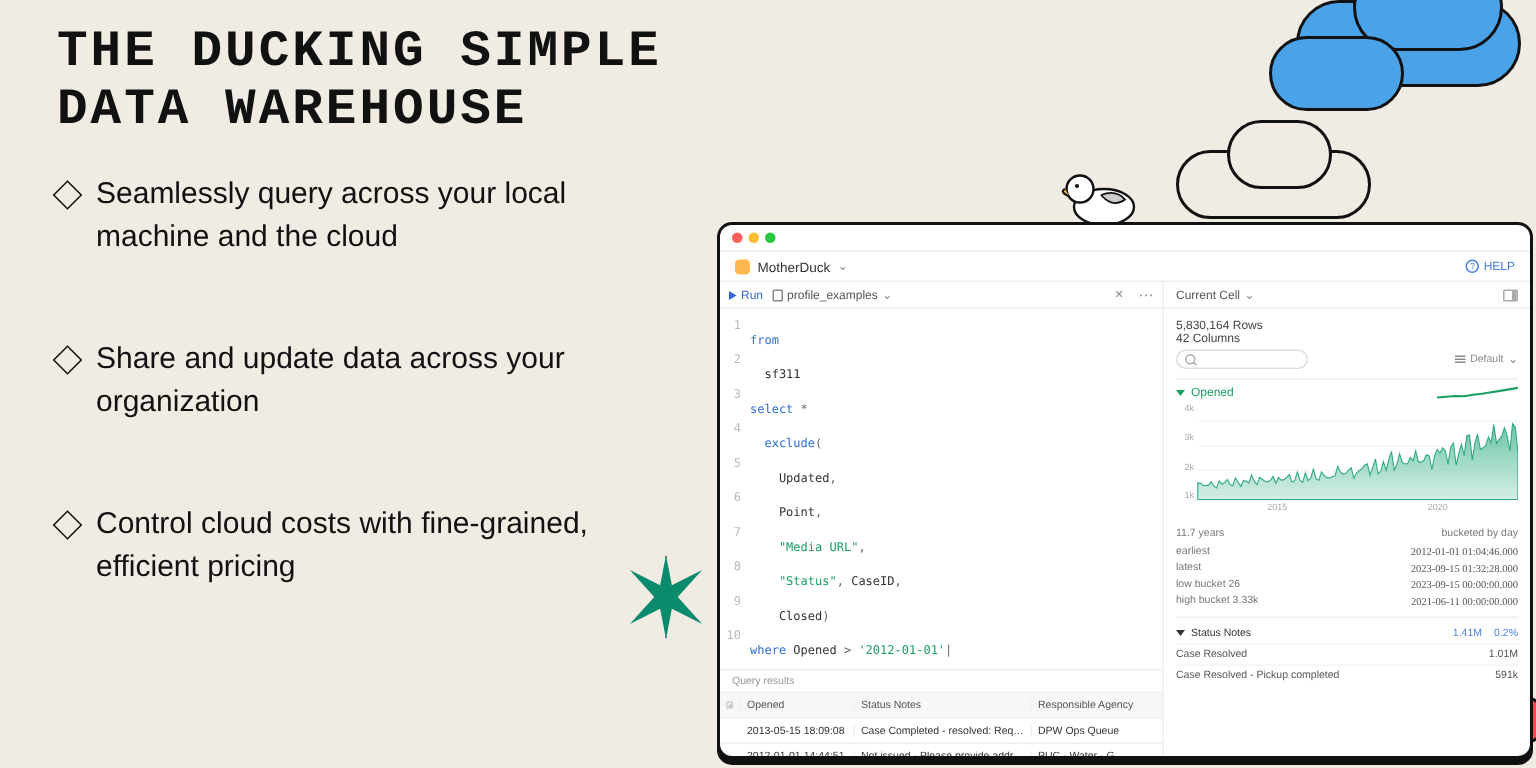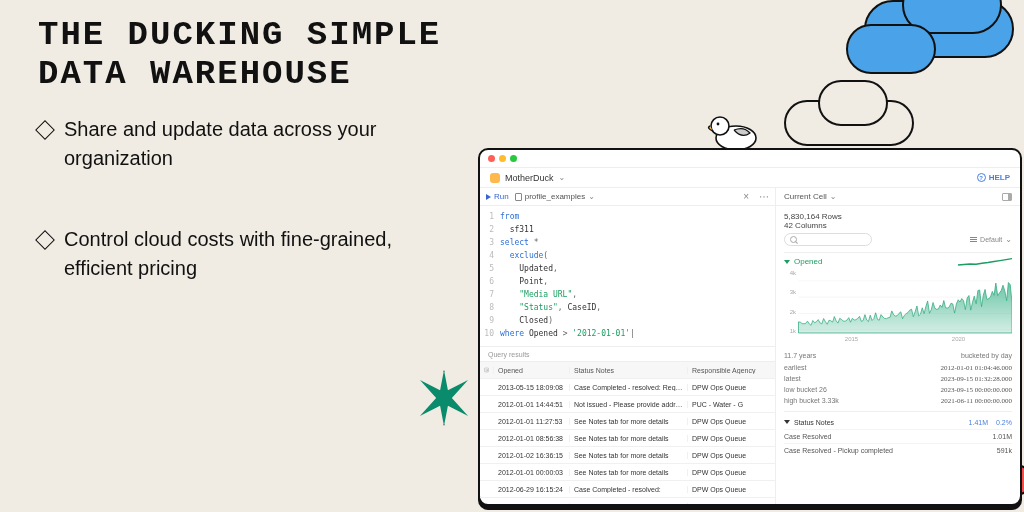--- a/index.html
+++ b/index.html
@@ -123,21 +123,21 @@
     padding: 0 10px;
     border-bottom: 1px solid #eee;
     font-size: 9px;
   }
   .app-header .left { display: flex; align-items: center; gap: 5px; }
   .logo-dot {
     width: 10px; height: 10px; border-radius: 3px;
     background: #ffb84d;
   }
   .chev { font-size: 8px; color: #888; }
-  .help { color: #4a7fe0; font-size: 8px; display: flex; align-items: center; gap: 3px; font-weight: bold; }
+  .help { color: #4a7fe0; font-size: 8px; display: flex; align-items: center; gap: 3px; }
   .help .qmark {
     width: 9px; height: 9px; border-radius: 50%; border: 1px solid #4a7fe0;
     display: inline-flex; align-items: center; justify-content: center;
     font-size: 6px;
   }
 
   .app-body {
     flex: 1;
     display: flex;
     min-height: 0;
@@ -183,21 +183,21 @@
     font-size: 8px;
     line-height: 13px;
     padding: 4px 0 6px 0;
     overflow: hidden;
   }
   .editor .line { display: flex; }
   .editor .gutter {
     width: 20px; text-align: right; color: #bbb;
     padding-right: 6px; user-select: none;
   }
-  .code { white-space: pre; }
+  .code { white-space: pre; margin-top: 10px; }
   .kw { color: #2e6fd6; }
   .func { color: #2e6fd6; }
   .str { color: #1a9e61; }
   .ident { color: #333; }
   .op { color: #666; }
 
   .query-sep {
     font-size: 7px; color: #999; padding: 4px 8px 3px 8px;
     border-top: 1px solid #eee;
   }
@@ -298,20 +298,24 @@
 </style>
 </head>
 <body>
 
 <div class="headline">
   <span>THE DUCKING SIMPLE</span><br>
   <span>DATA WAREHOUSE</span>
 </div>
 
 <div class="bullets">
+  <div class="bullet">
+    <div class="diamond"></div>
+    <div>Seamlessly query across your local machine and the cloud</div>
+  </div>
   <div class="bullet">
     <div class="diamond"></div>
     <div>Share and update data across your organization</div>
   </div>
   <div class="bullet">
     <div class="diamond"></div>
     <div>Control cloud costs with fine-grained, efficient pricing</div>
   </div>
 </div>
 

